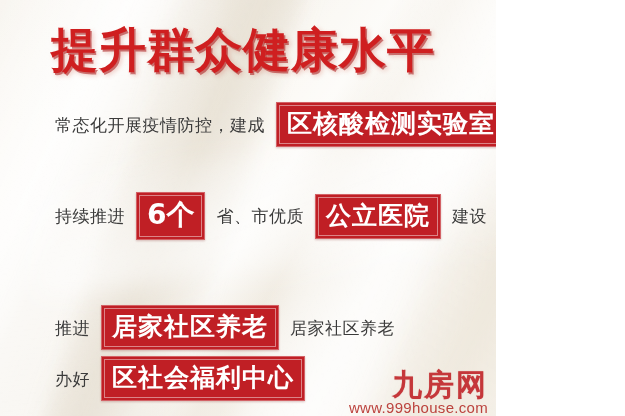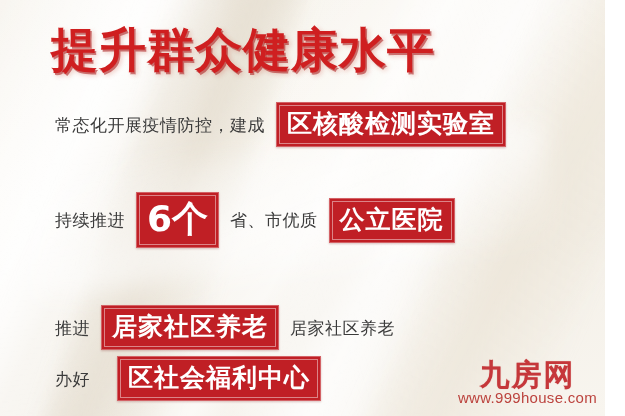--- a/index.html
+++ b/index.html
@@ -8,21 +8,21 @@
   }
   body {
     width: 625px;
     height: 416px;
     overflow: hidden;
     font-family: "DejaVu Sans", "Liberation Sans", sans-serif;
   }
 
   #poster {
     position: relative;
-    width: 605px;
+    width: 496px;
     height: 416px;
     overflow: hidden;
     background:
       linear-gradient(118deg,
         rgba(255,255,255,0.00) 0%,
         rgba(255,255,255,0.55) 18%,
         rgba(228,220,206,0.30) 26%,
         rgba(255,255,255,0.10) 36%,
         rgba(255,255,255,0.00) 50%),
       linear-gradient(122deg,
@@ -117,38 +117,38 @@
                 0 1px 2px rgba(120,20,20,0.25);
     position: relative;
   }
   .hl::after {
     content: "";
     position: absolute;
     left: 3px; right: 3px; top: 3px; bottom: 3px;
     border: 1px solid rgba(255,255,255,0.45);
     pointer-events: none;
   }
-  .hl.num { font-size: 36px; letter-spacing: 0; }
+  .hl.num { font-size: 28px; letter-spacing: 0; }
 
   .gap-l { margin-left: 11px; }
 
   #line1 { top: 102px; }
   #line2 { top: 192px; }
   #line3 { top: 305px; }
-  #line4 { top: 356px; gap: 16px; }
+  #line4 { top: 356px; }
 
   
   #line1 .hl { }
 
   
   #watermark {
     position: absolute;
     right: 8px;
-    bottom: 12px;
-    text-align: center;
+    bottom: 2px;
+    text-align: right;
     opacity: 0.92;
   }
   #wm-logo {
     font-size: 30px;
     font-weight: bold;
     color: #c2282c;
     letter-spacing: 2px;
     line-height: 32px;
     text-shadow: 0 0 1px rgba(180,30,30,0.4);
   }
@@ -176,20 +176,21 @@
   <div class="line" id="line1">
     <span class="plain">常态化开展疫情防控，建成</span>
     <span class="hl gap-l">区核酸检测实验室</span>
   </div>
 
   <div class="line" id="line2">
     <span class="plain">持续推进</span>
     <span class="hl num gap-l">6个</span>
     <span class="plain gap-l">省、市优质</span>
     <span class="hl gap-l">公立医院</span>
+    <span class="plain gap-l">建设</span>
   </div>
 
   <div class="line" id="line3">
     <span class="plain">推进</span>
     <span class="hl gap-l">居家社区养老</span>
     <span class="plain gap-l">居家社区养老</span>
   </div>
 
   <div class="line" id="line4">
     <span class="plain">办好</span>

